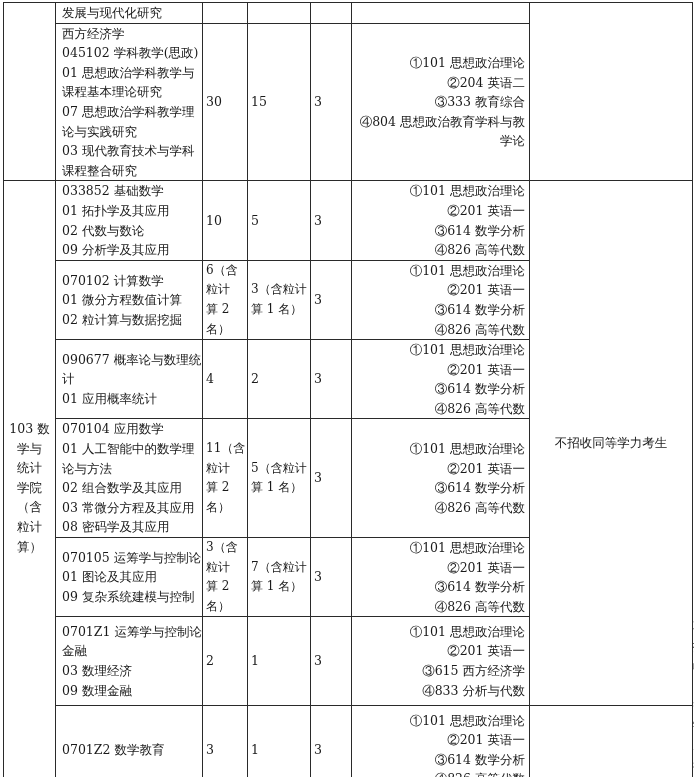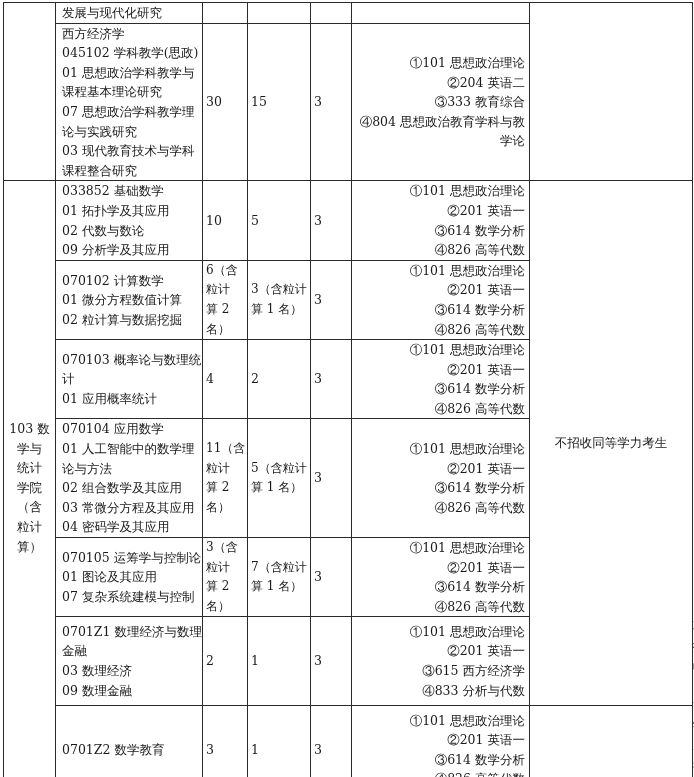--- a/index.html
+++ b/index.html
@@ -115,21 +115,21 @@
     <td class="exam">
       <span class="line">①101  思想政治理论</span>
       <span class="line">②201 英语一</span>
       <span class="line">③614  数学分析</span>
       <span class="line">④826  高等代数</span>
     </td>
   </tr>
 
   <tr style="height:79px">
     <td class="major">
-      <span class="line">070103 概率论与数理统</span>
+      <span class="line">090677 概率论与数理统</span>
       <span class="line">计</span>
       <span class="line">01 应用概率统计</span>
     </td>
     <td class="num">4</td>
     <td class="num">2</td>
     <td class="num">3</td>
     <td class="exam">
       <span class="line">①101  思想政治理论</span>
       <span class="line">②201 英语一</span>
       <span class="line">③614  数学分析</span>
@@ -137,21 +137,21 @@
     </td>
   </tr>
 
   <tr style="height:118px">
     <td class="major">
       <span class="line">070104 应用数学</span>
       <span class="line">01 人工智能中的数学理</span>
       <span class="line">论与方法</span>
       <span class="line">02 组合数学及其应用</span>
       <span class="line">03 常微分方程及其应用</span>
-      <span class="line">04 密码学及其应用</span>
+      <span class="line">08 密码学及其应用</span>
     </td>
     <td class="num small">
       <span class="line">11（含</span>
       <span class="line">粒计</span>
       <span class="line">算 2</span>
       <span class="line">名）</span>
     </td>
     <td class="num small">
       <span class="line">5（含粒计</span>
       <span class="line">算 1 名）</span>
@@ -162,21 +162,21 @@
       <span class="line">②201 英语一</span>
       <span class="line">③614  数学分析</span>
       <span class="line">④826  高等代数</span>
     </td>
   </tr>
 
   <tr style="height:78px">
     <td class="major">
       <span class="line">070105 运筹学与控制论</span>
       <span class="line">01 图论及其应用</span>
-      <span class="line">07 复杂系统建模与控制</span>
+      <span class="line">09 复杂系统建模与控制</span>
     </td>
     <td class="num small">
       <span class="line">3（含</span>
       <span class="line">粒计</span>
       <span class="line">算 2</span>
       <span class="line">名）</span>
     </td>
     <td class="num small">
       <span class="line">7（含粒计</span>
       <span class="line">算 1 名）</span>
@@ -185,21 +185,21 @@
     <td class="exam">
       <span class="line">①101  思想政治理论</span>
       <span class="line">②201 英语一</span>
       <span class="line">③614  数学分析</span>
       <span class="line">④826  高等代数</span>
     </td>
   </tr>
 
   <tr style="height:78px">
     <td class="major">
-      <span class="line">0701Z1 数理经济与数理</span>
+      <span class="line">0701Z1 运筹学与控制论</span>
       <span class="line">金融</span>
       <span class="line">03 数理经济</span>
       <span class="line">09 数理金融</span>
     </td>
     <td class="num">2</td>
     <td class="num">1</td>
     <td class="num">3</td>
     <td class="exam">
       <span class="line">①101  思想政治理论</span>
       <span class="line">②201 英语一</span>

